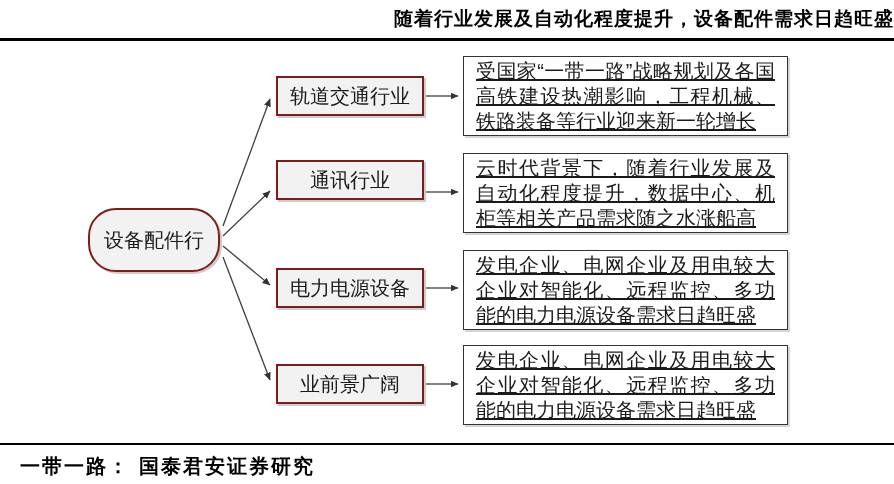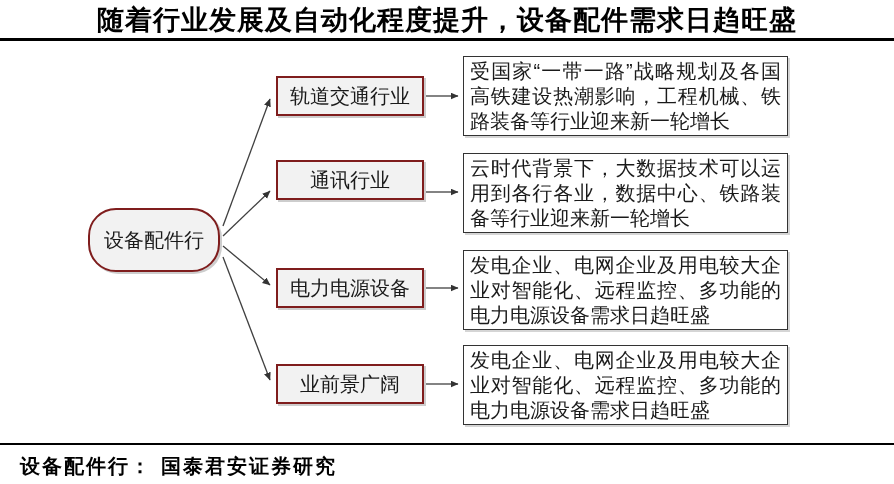--- a/index.html
+++ b/index.html
@@ -14,24 +14,24 @@
     height: 484px;
     background: #ffffff;
     overflow: hidden;
     color: #1a1a1a;
   }
   .title {
     position: absolute;
     top: 4px;
     left: 0;
     width: 100%;
-    text-align: center;
-    font-family: Liberation Sans, sans-serif;
+    text-align: right;
+    font-family: Liberation Mono, monospace;
     font-weight: 700;
-    font-size: 27px;
+    font-size: 19px;
     line-height: 32px;
     color: #000000;
     letter-spacing: 1px;
     white-space: nowrap;
   }
   .title-rule {
     position: absolute;
     top: 38px;
     left: 0;
     width: 894px;
@@ -76,25 +76,26 @@
     position: absolute;
     box-sizing: border-box;
     left: 463px;
     width: 325px;
     height: 80px;
     background: #ffffff;
     border: 1.5px solid #333333;
     box-shadow: 2px 2px 0 rgba(89, 89, 89, 0.25);
     display: flex;
     align-items: center;
-    padding: 1px 6px;
+    padding: 1px 12px;
     font-size: 20px;
     line-height: 25px;
     text-align: justify;
     color: #1a1a1a;
+    text-decoration: underline;
   }
   .b-r1 { top: 76px; }
   .b-r2 { top: 160px; }
   .b-r3 { top: 268px; text-align: center; }
   .b-r4 { top: 364px; }
   .d-r1 { top: 56px; }
   .d-r2 { top: 153px; }
   .d-r3 { top: 250px; }
   .d-r4 { top: 345px; }
   .footer-rule {
@@ -144,20 +145,20 @@
   <div class="node root-box">
     <span>设备配件行</span>
   </div>
 
   <div class="node branch-box b-r1">轨道交通行业</div>
   <div class="node branch-box b-r2">通讯行业</div>
   <div class="node branch-box b-r3">电力电源设备</div>
   <div class="node branch-box b-r4">业前景广阔</div>
 
   <div class="desc-box d-r1">受国家“一带一路”战略规划及各国高铁建设热潮影响，工程机械、铁路装备等行业迎来新一轮增长</div>
-  <div class="desc-box d-r2">云时代背景下，大数据技术可以运用到各行各业，数据中心、铁路装备等行业迎来新一轮增长</div>
+  <div class="desc-box d-r2">云时代背景下，随着行业发展及自动化程度提升，数据中心、机柜等相关产品需求随之水涨船高</div>
   <div class="desc-box d-r3">发电企业、电网企业及用电较大企业对智能化、远程监控、多功能的电力电源设备需求日趋旺盛</div>
   <div class="desc-box d-r4">发电企业、电网企业及用电较大企业对智能化、远程监控、多功能的电力电源设备需求日趋旺盛</div>
 
   <div class="footer-rule"></div>
-  <div class="footer">设备配件行： 国泰君安证券研究</div>
+  <div class="footer">一带一路： 国泰君安证券研究</div>
 
 </div>
 
 </body></html>

